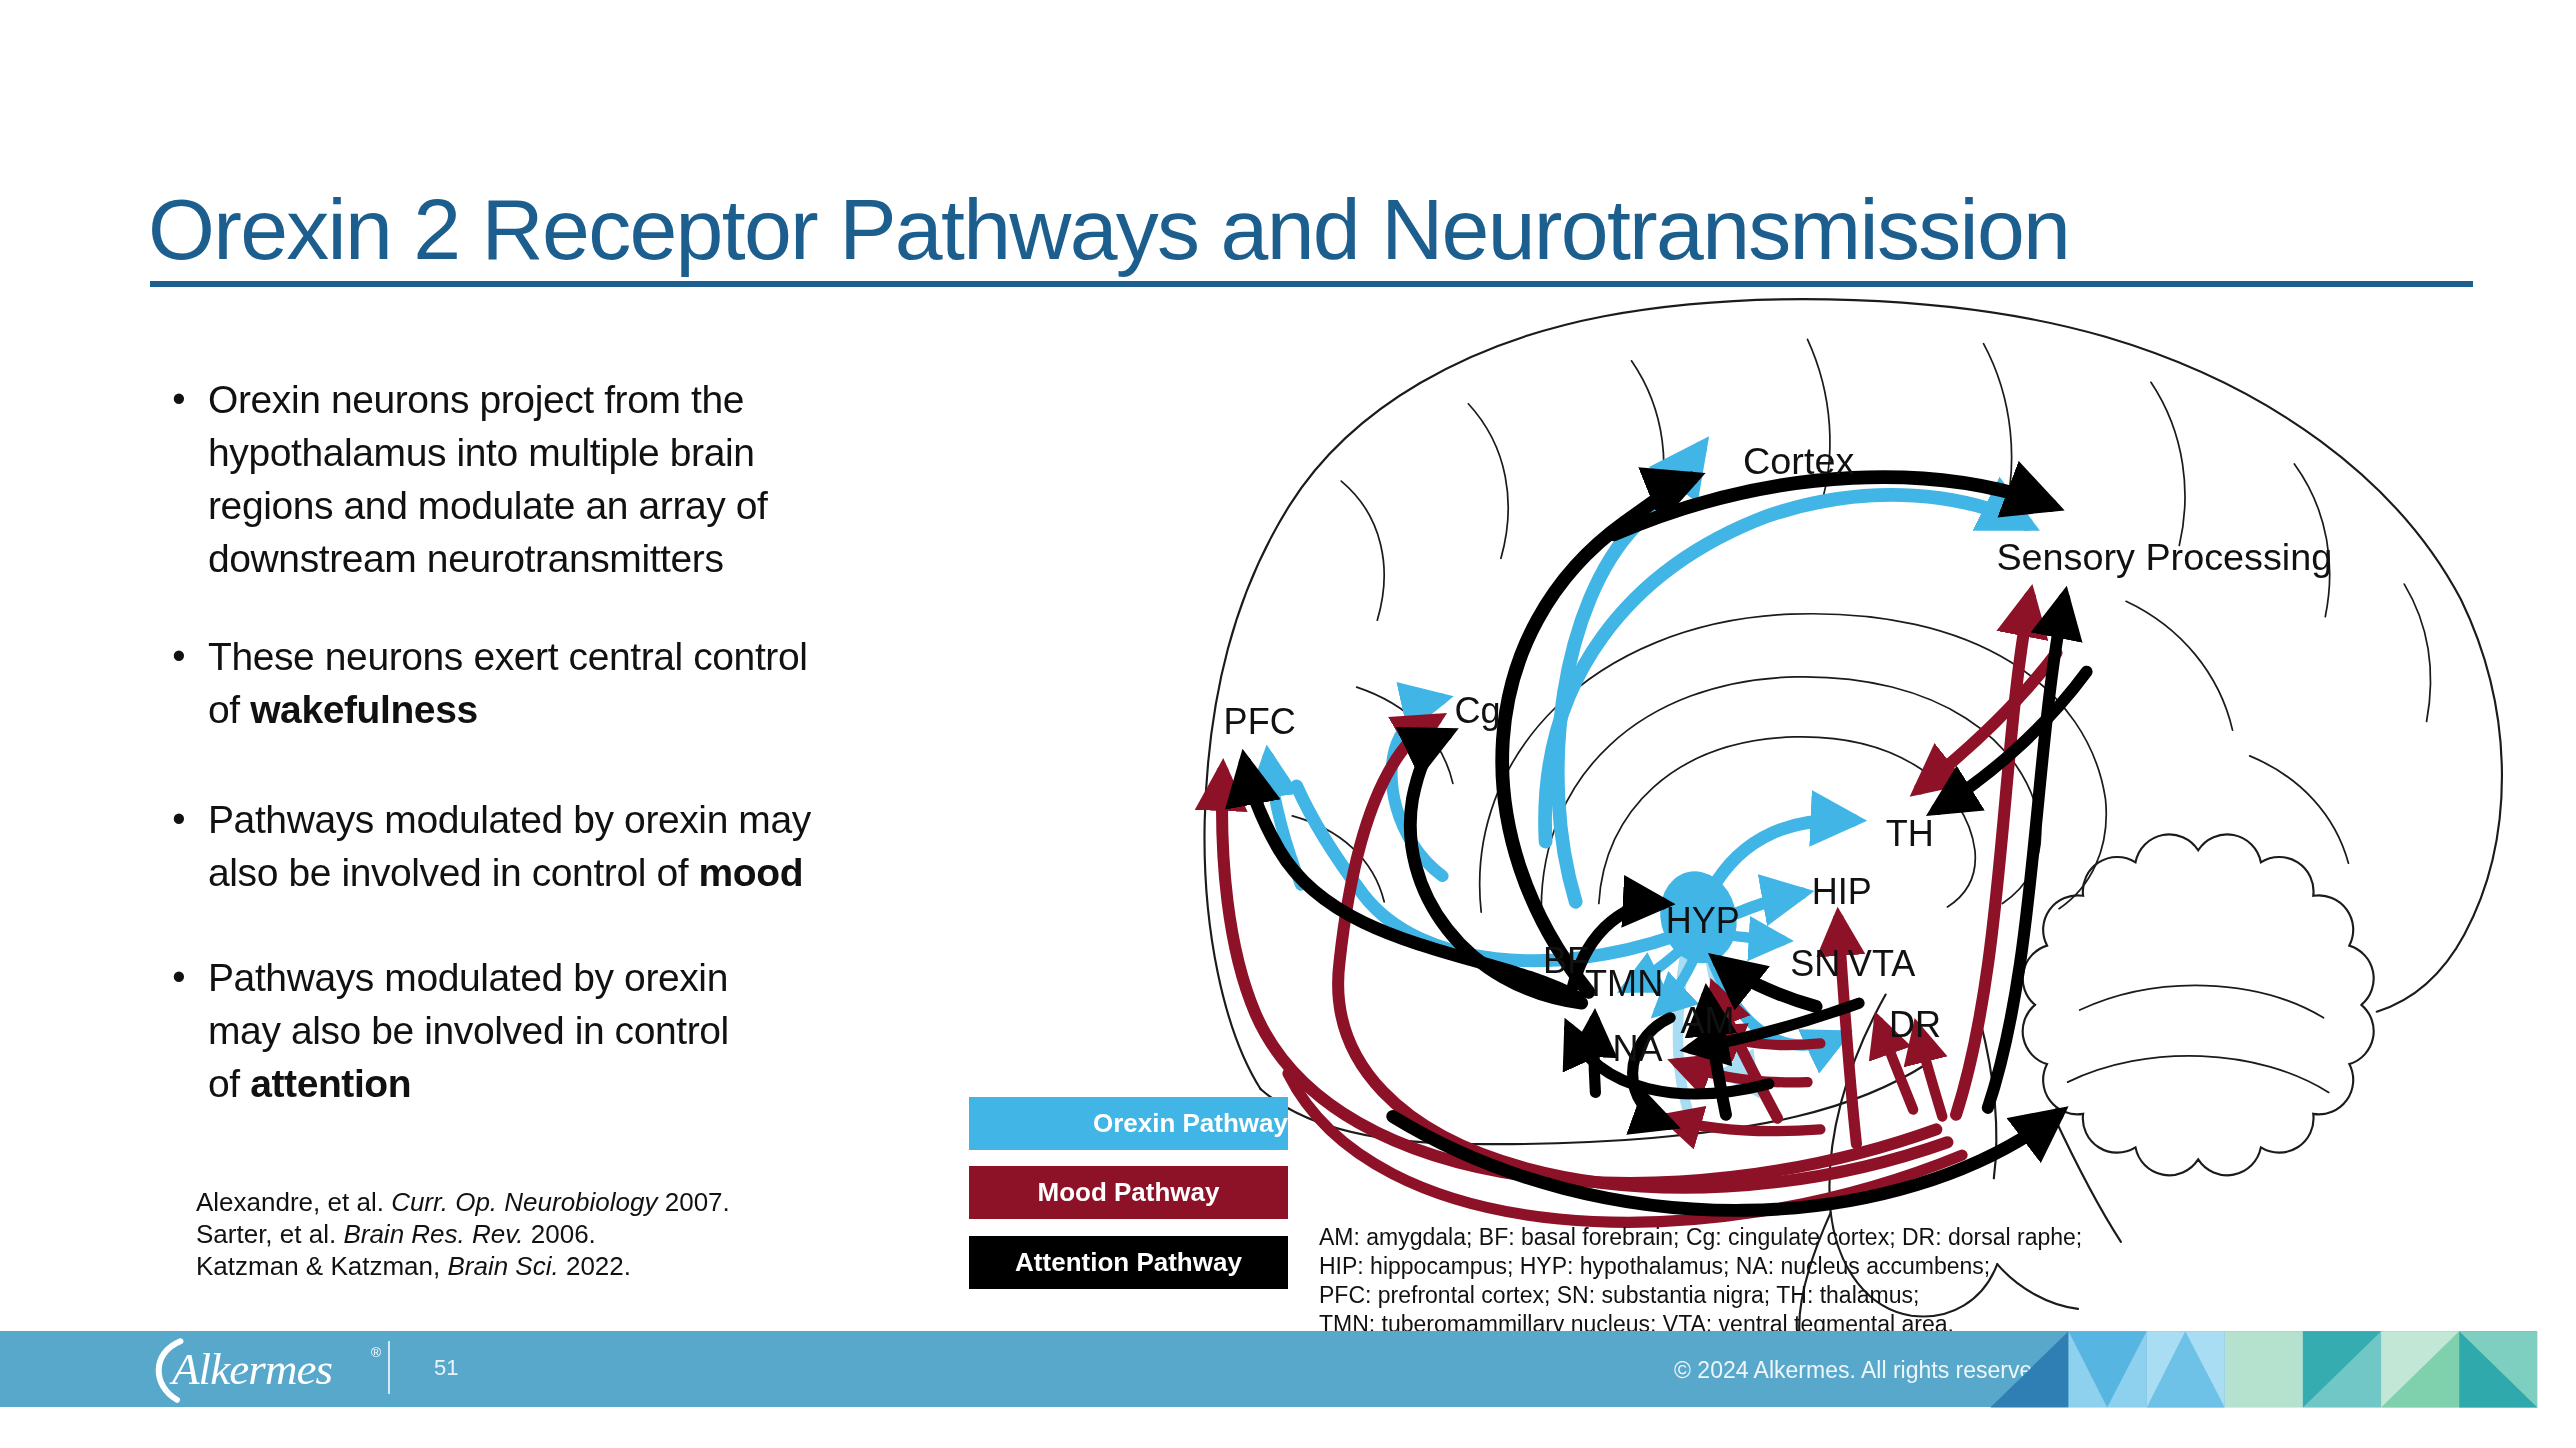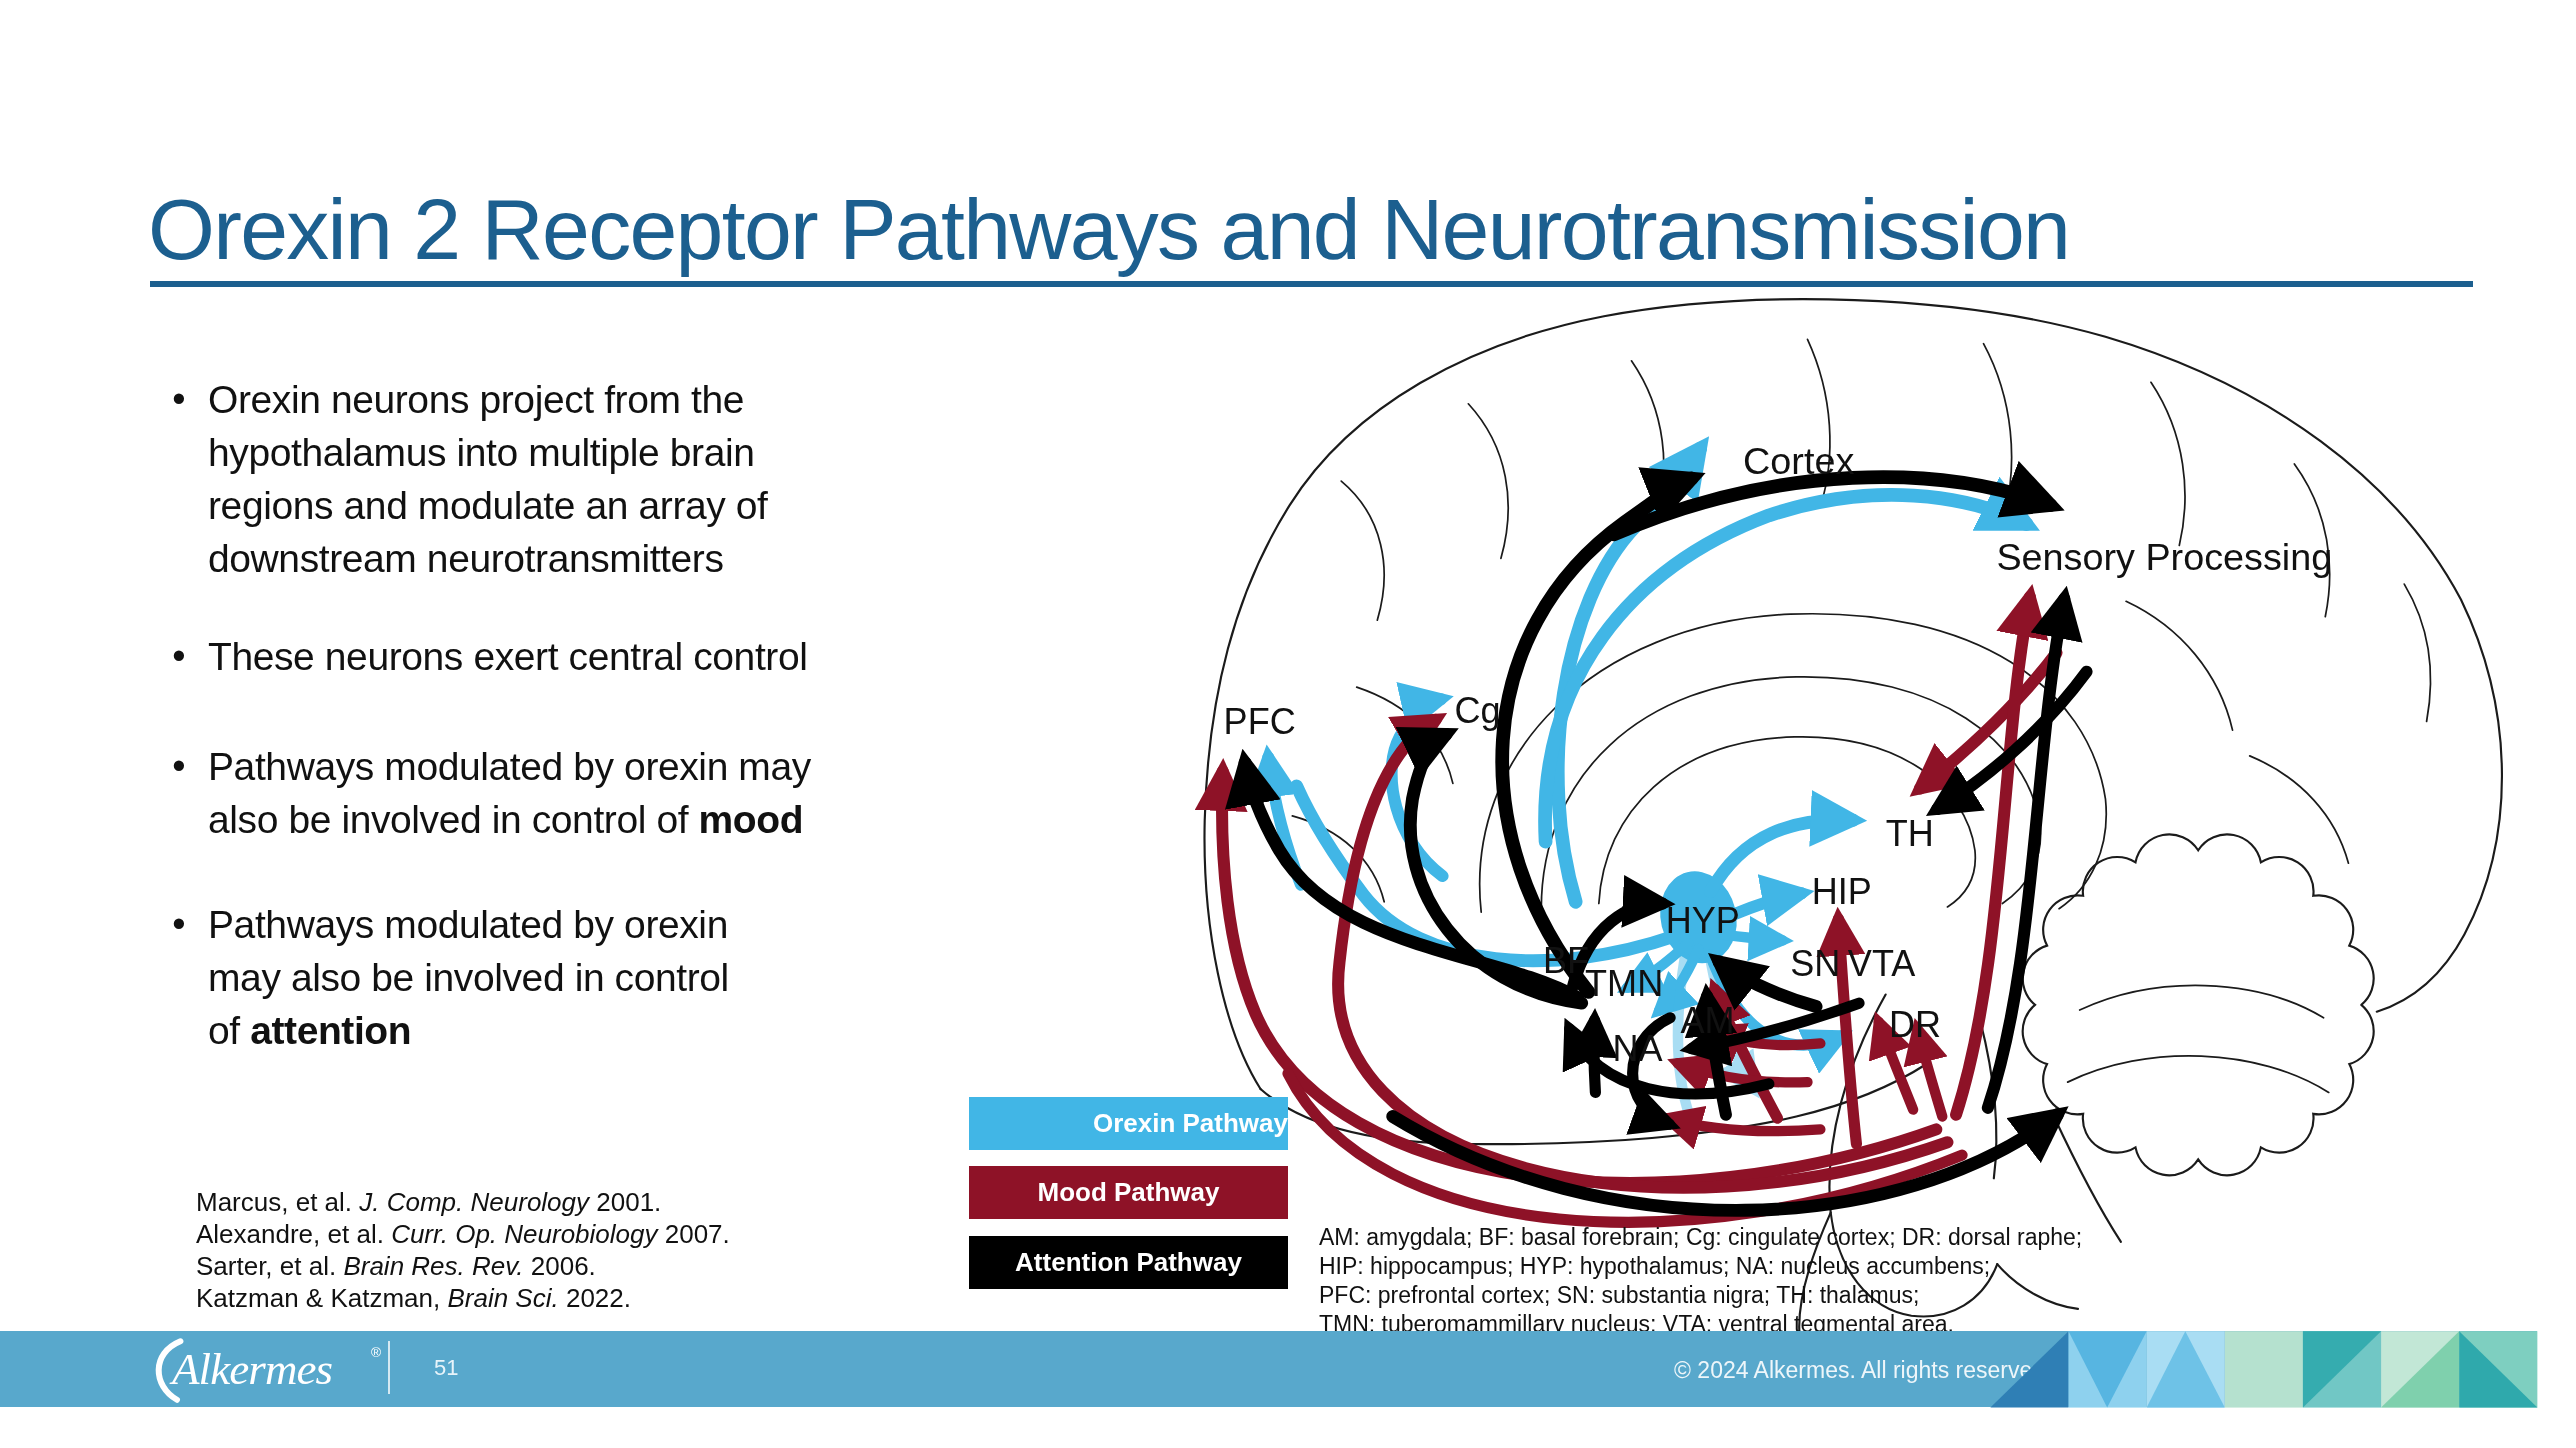--- a/index.html
+++ b/index.html
@@ -168,34 +168,34 @@
 
   <ul id="bullets">
     <li>
       <div>Orexin neurons project from the</div>
       <div>hypothalamus into multiple brain</div>
       <div>regions and modulate an array of</div>
       <div><span>downstream neurotransmitters</span><b></b></div>
     </li>
     <li>
       <div>These neurons exert central control</div>
+      <div><span>of </span><b>wakefulness</b></div>
     </li>
     <li>
       <div>Pathways modulated by orexin may</div>
       <div><span>also be involved in control of </span><b>mood</b></div>
     </li>
     <li>
       <div>Pathways modulated by orexin</div>
       <div>may also be involved in control</div>
       <div><span>of </span><b>attention</b></div>
     </li>
   </ul>
 
   <div id="citations">
-    <div class="cite-line"><span>Marcus, et al. </span><i>J. Comp. Neurology</i><span> 2001.</span></div>
     <div class="cite-line"><span>Alexandre, et al. </span><i>Curr. Op. Neurobiology</i><span> 2007.</span></div>
     <div class="cite-line"><span>Sarter, et al. </span><i>Brain Res. Rev.</i><span> 2006.</span></div>
     <div class="cite-line"><span>Katzman &amp; Katzman, </span><i>Brain Sci.</i><span> 2022.</span></div>
   </div>
 
   <div class="legend-box" id="legend-orexin" style="background-color: rgb(65, 182, 230);">
     <span>Orexin Pathway</span>
   </div>
   <div class="legend-box" id="legend-attention" style="background-color: rgb(0, 0, 0);">
     <span>Attention Pathway</span>

